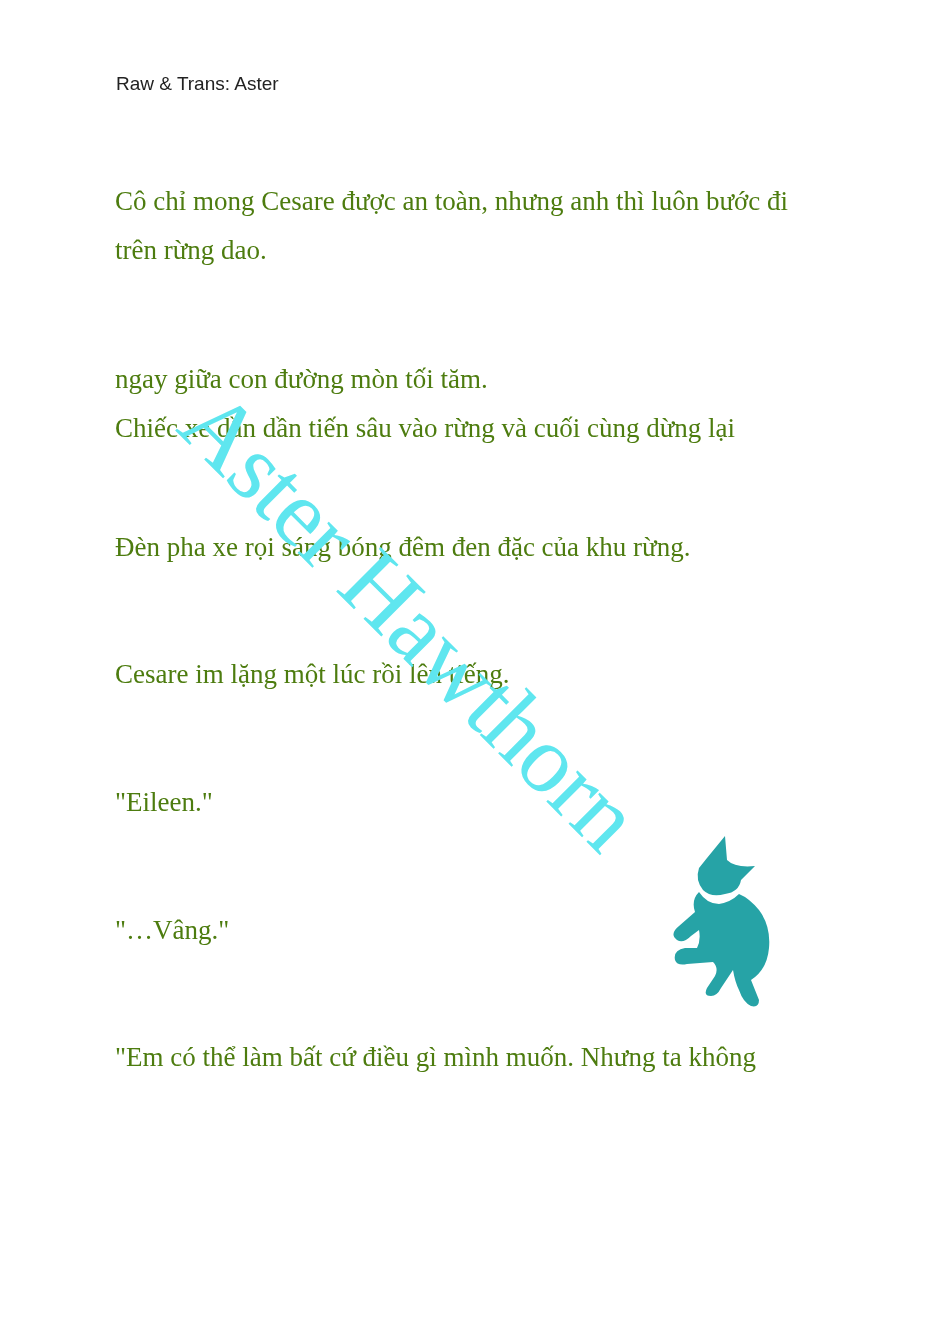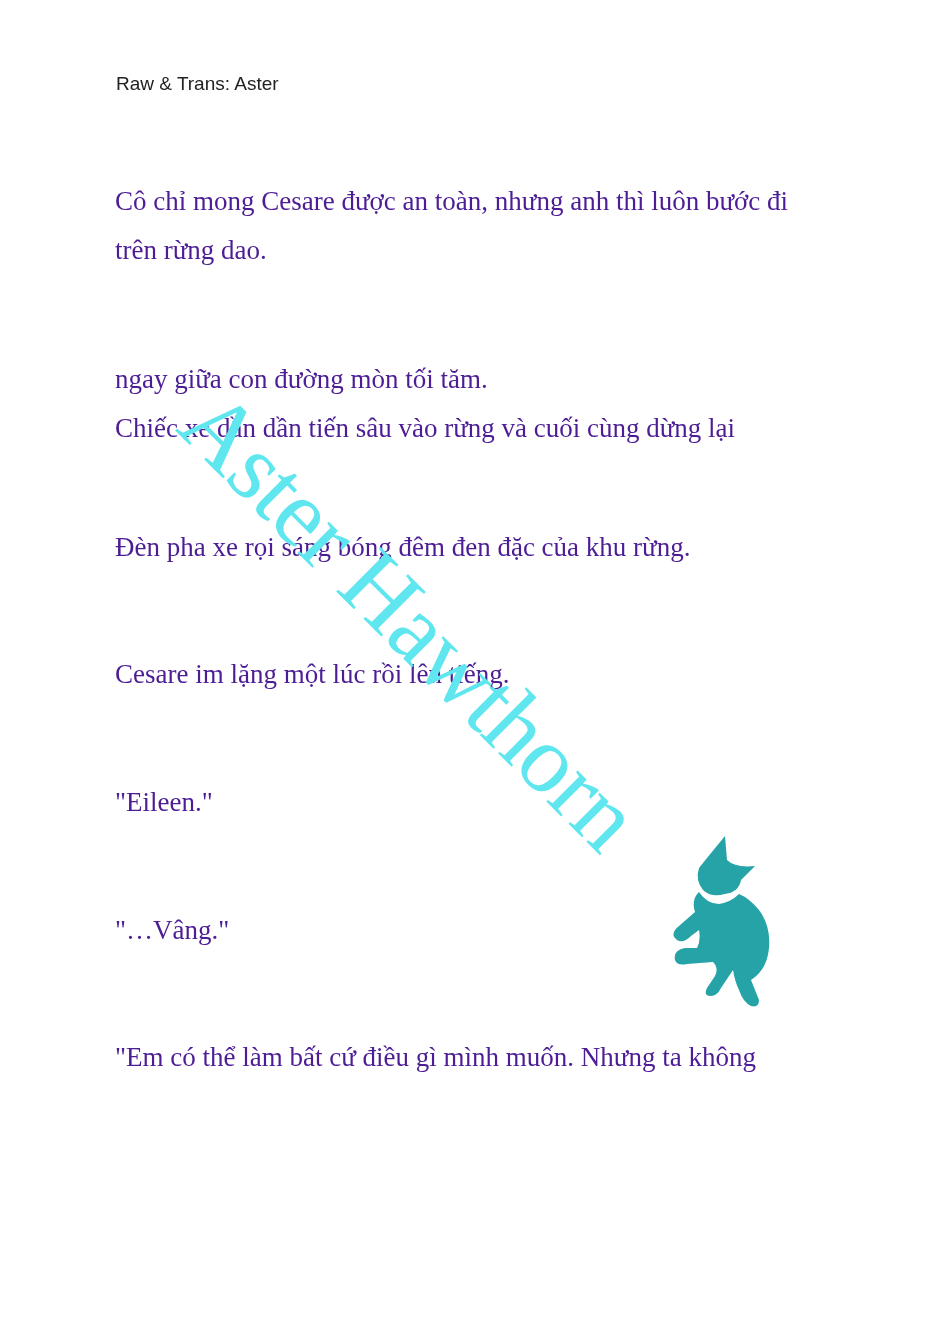--- a/index.html
+++ b/index.html
@@ -30,21 +30,21 @@
       white-space: nowrap;
       margin-top: 16px;
     }
     .para {
       position: absolute;
       left: 115px;
       width: 740px;
       font-family: "Liberation Serif", serif;
       font-size: 27px;
       line-height: 49px;
-      color: #4c1d95;
+      color: #4d7c0f;
       margin: 0;
       z-index: 1;
     }
     .watermark {
       position: absolute;
       left: 25px;
       top: 572px;
       width: 770px;
       text-align: center;
       font-family: "Liberation Serif", serif;

